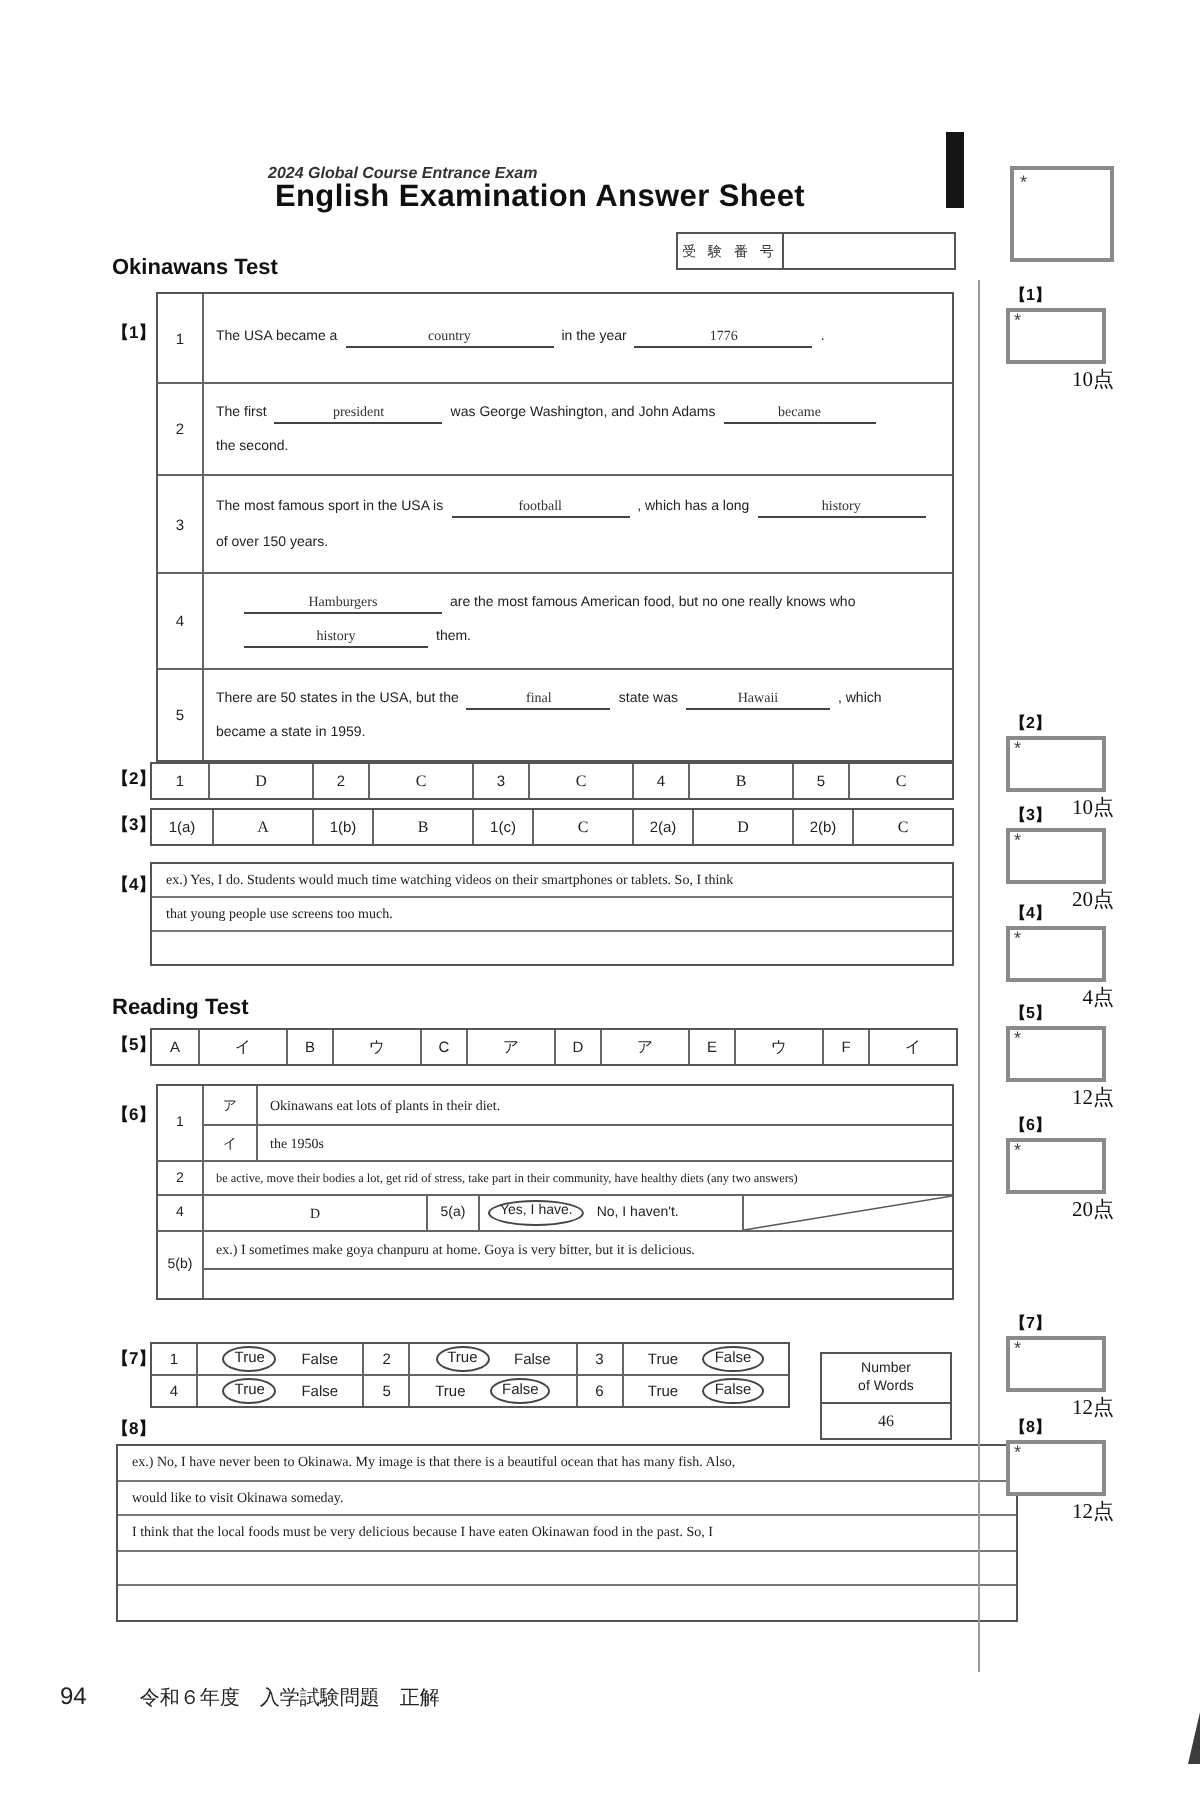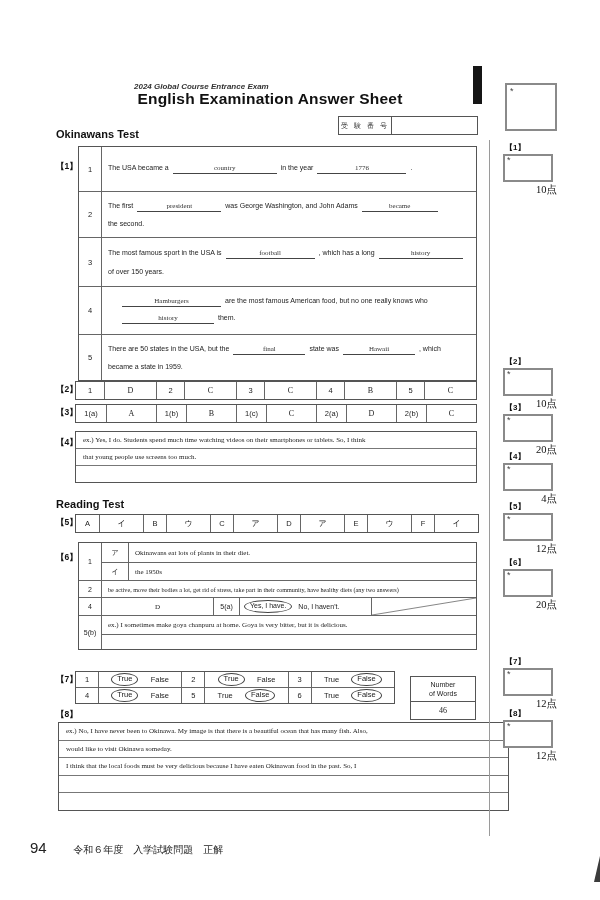--- a/index.html
+++ b/index.html
@@ -73,21 +73,21 @@
   .vline{left:489px;top:140px;width:1px;height:696px;background:#9a9a9a;}
   .topbox{left:505px;top:83px;width:48px;height:44px;border:2px solid #8a8a8a;background:#fff;}
   .score{position:absolute;left:503px;width:54px;}
   .slabel{font-size:8px;font-weight:bold;color:#111;margin-left:2px;}
   .sbox{position:relative;width:50px;height:28px;border:2px solid #8a8a8a;background:#fff;margin-top:1px;box-sizing:border-box;}
   .star{position:absolute;top:-1px;left:2px;font-size:9px;color:#444;}
   .topbox .star{top:1px;left:3px;}
   .spts{width:54px;text-align:right;font-size:10.5px;margin-top:1px;color:#111;font-family:"Liberation Serif",serif;}
 
   .footer{left:30px;top:839px;white-space:nowrap;color:#222;}
-  .fpage{font-size:15px;}
+  .fpage{font-size:12px;}
   .ftext{font-size:10px;margin-left:22px;}
   .wedge{left:594px;top:856px;width:6px;height:26px;background:#3c3c3c;clip-path:polygon(100% 0,100% 100%,0 100%);}
 </style>
 </head>
 <body>
 
 <div class="page">
 
   <div class="abs hdr-course">2024 Global Course Entrance Exam</div>
   <div class="abs hdr-title">English Examination Answer Sheet</div>
@@ -177,21 +177,21 @@
     <div class="gc" style="width:30px">1(c)</div>
     <div class="gc gv" style="width:50px">C</div>
     <div class="gc" style="width:30px">2(a)</div>
     <div class="gc gv" style="width:50px">D</div>
     <div class="gc" style="width:30px">2(b)</div>
     <div class="gc gv" style="width:50px">C</div>
   </div>
 
   <div class="abs seclabel" style="left:56px;top:437px">【4】</div>
   <div class="abs linedbox" style="left:75px;top:431px;width:402px">
-    <div class="bline">ex.) Yes, I do. Students spend much time watching videos on their smartphones or tablets. So, I think</div>
+    <div class="bline">ex.) Yes, I do. Students would much time watching videos on their smartphones or tablets. So, I think</div>
     <div class="bline">that young people use screens too much.</div>
     <div class="bline"></div>
   </div>
 
   <div class="abs sechead" style="left:56px;top:498px">Reading Test</div>
 
   <div class="abs seclabel" style="left:56px;top:517px">【5】</div>
   <div class="grow" style="left:75px;top:514px;width:402px">
     <div class="gc" style="width:23px">A</div>
     <div class="gc gv" style="width:44px">イ</div>

